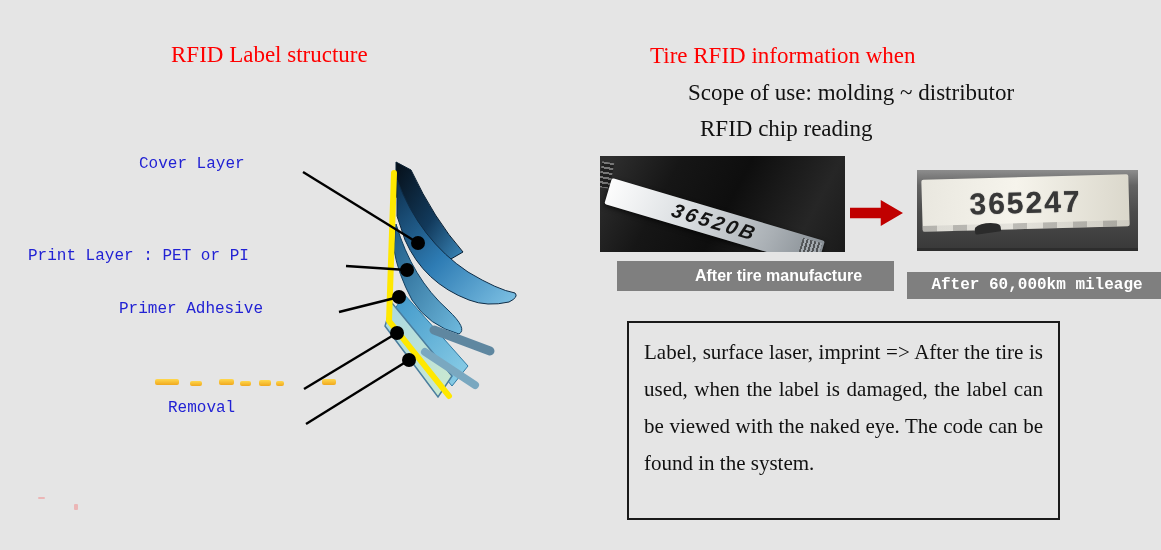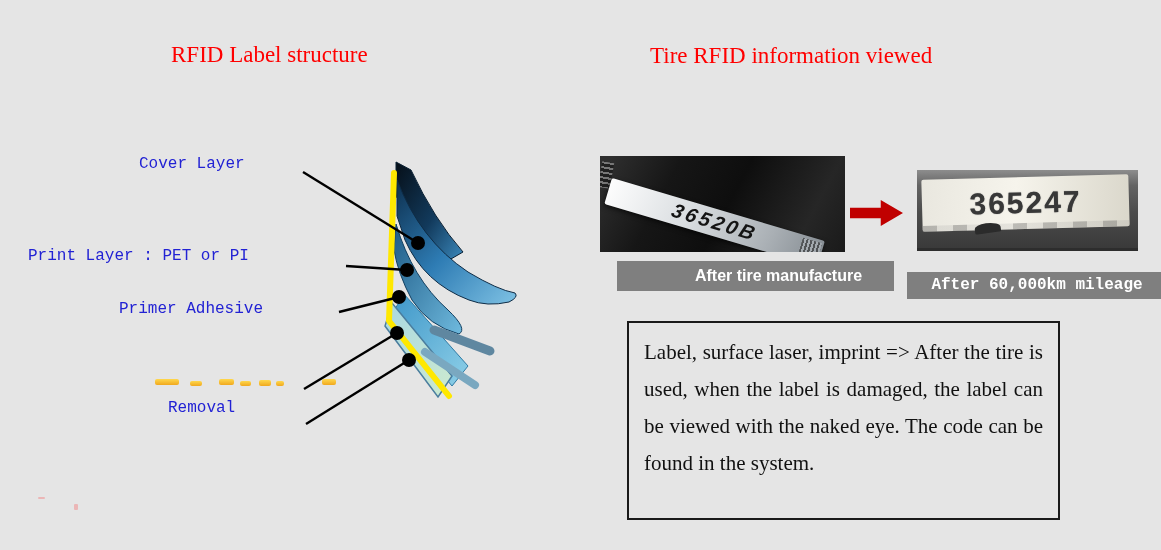--- a/index.html
+++ b/index.html
@@ -139,21 +139,23 @@
       <circle cx="407" cy="270" r="7"></circle>
       <circle cx="399" cy="297" r="7"></circle>
       <circle cx="397" cy="333" r="7"></circle>
       <circle cx="409" cy="360" r="7"></circle>
     </g>
   </svg>
 
   <span class="stray" style="left:38px;top:497px;width:7px;height:2px;"></span>
   <span class="stray" style="left:74px;top:504px;width:4px;height:6px;"></span>
 
-  <div class="abs h-red" style="left:650px;top:43px;">Tire RFID information viewed</div>
+  <div class="abs h-red" style="left:650px;top:43px;">Tire RFID information when</div>
+  <div class="abs h-black" style="left:688px;top:80px;">Scope of use: molding ~ distributor</div>
+  <div class="abs h-black" style="left:700px;top:116px;">RFID chip reading</div>
 
   <div class="abs photo-left">
     <div class="barcode-corner"></div>
     <div class="label-strip">
       <span class="strip-code">36520B</span>
       <div class="strip-end"></div>
     </div>
   </div>
   <div class="abs cap cap-left">After tire manufacture</div>
 

